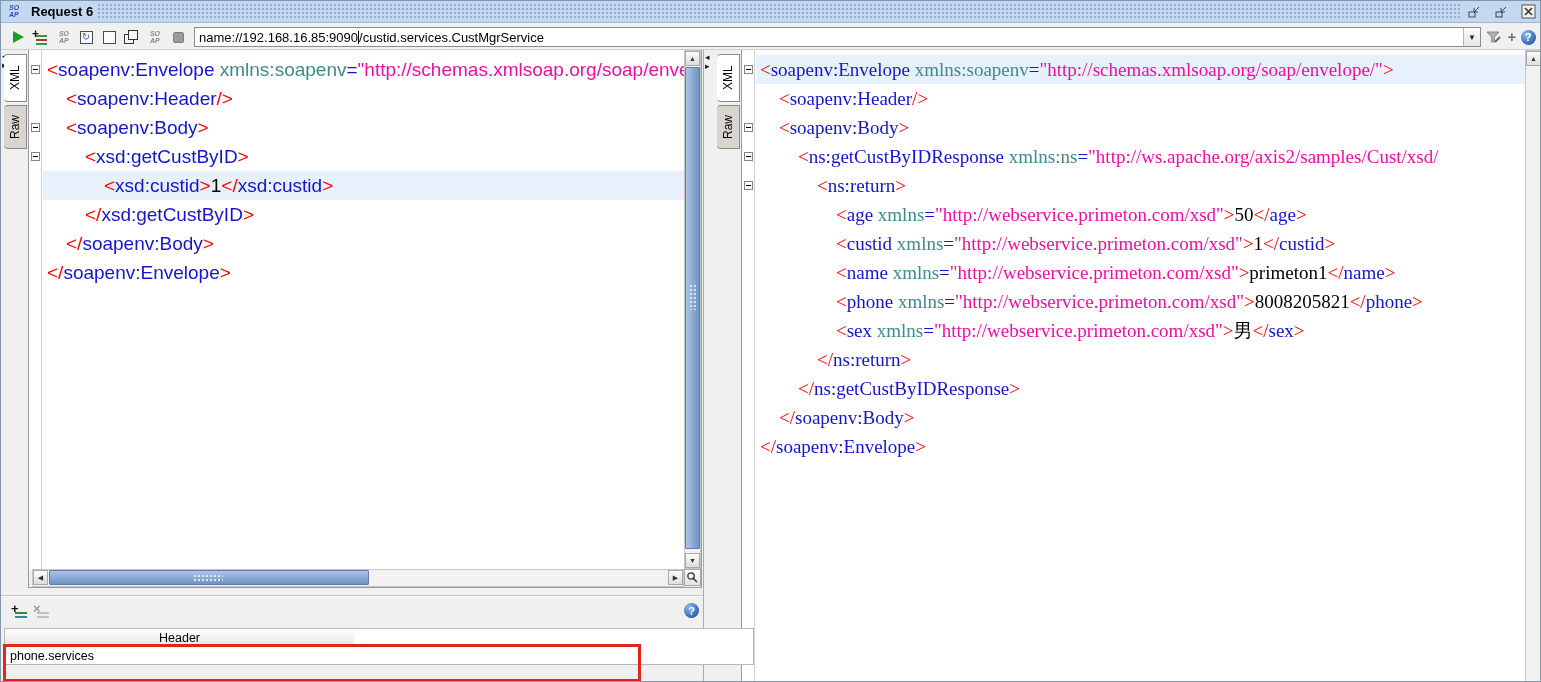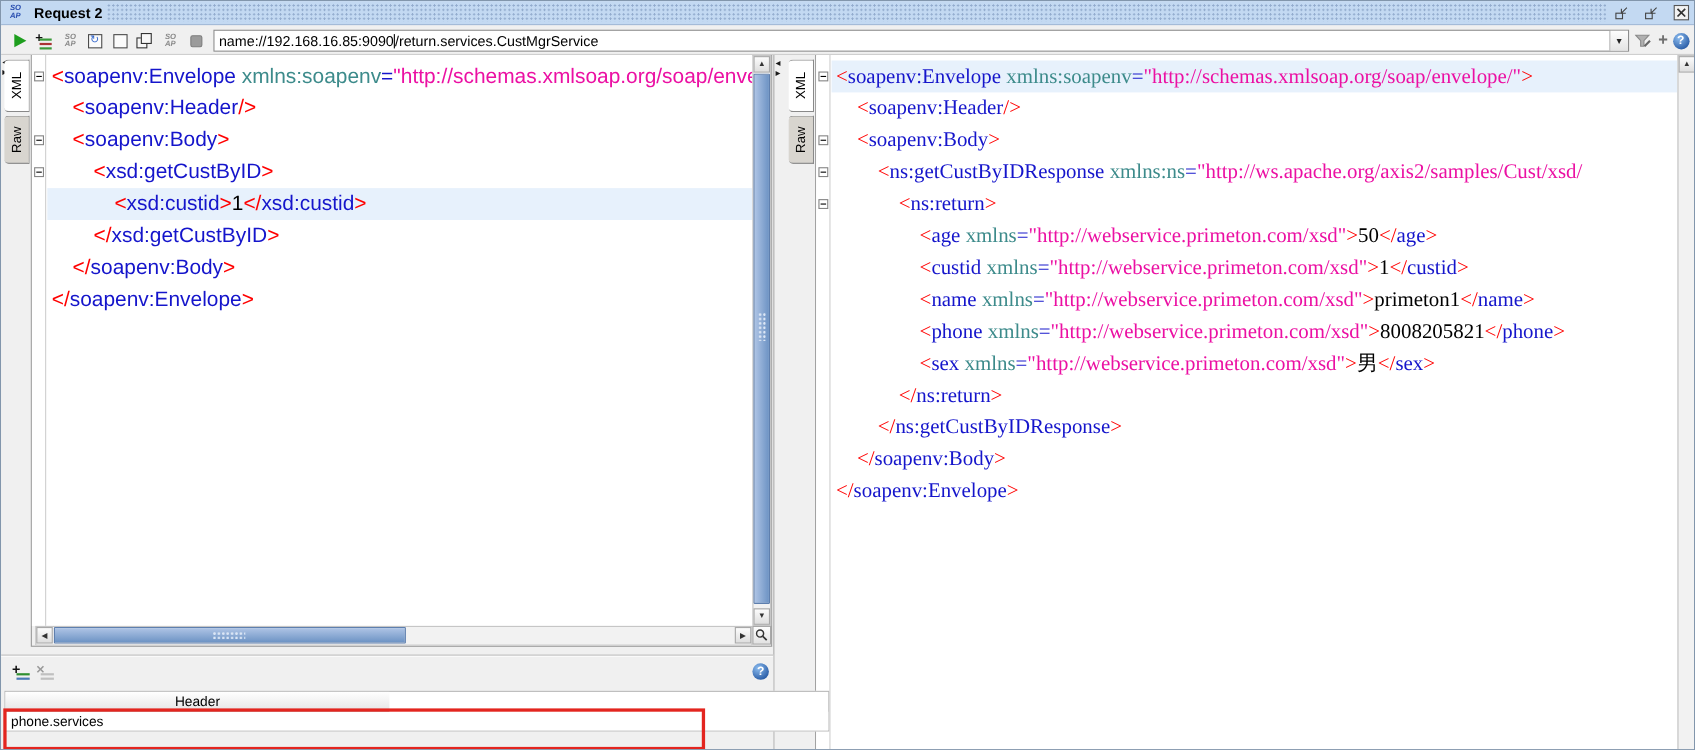--- a/index.html
+++ b/index.html
@@ -103,21 +103,21 @@
 </head>
 <body>
 
 <div class="window">
 
   <div class="titlebar">
     <span class="soapicon">
       <i>SO</i>
       <i>AP</i>
     </span>
-    <span class="title">Request 2</span>
+    <span class="title">Request 6</span>
     <span class="tpattern"></span>
     <span class="tbtn" style="left:1466px;">
       <svg width="16" height="16">
           <rect x="2" y="8" width="6" height="5" fill="none" stroke="#444"></rect>
           <path d="M12 3 L7 8 M7 8 h4 M7 8 v-4" stroke="#444" fill="none"></path>
         </svg>
     </span>
     <span class="tbtn" style="left:1493px;">
       <svg width="16" height="16">
           <rect x="2" y="8" width="6" height="5" fill="none" stroke="#444"></rect>
@@ -168,21 +168,21 @@
         <span class="soapmini">
           <i>SO</i>
           <i>AP</i>
         </span>
       </span>
     <span class="tb-btn" style="left:168px;">
         <span class="stopsq"></span>
       </span>
 
     <div class="urlcombo">
-      <span class="urltext"><span>name://192.168.16.85:9090</span><span class="caret"></span><span>/return.services.CustMgrService</span></span>
+      <span class="urltext"><span>name://192.168.16.85:9090</span><span class="caret"></span><span>/custid.services.CustMgrService</span></span>
       <span class="combo-btn">
           <span class="arr">▼</span>
         </span>
     </div>
 
     <span class="tb-btn" style="left:1484px;">
       <svg width="16" height="16">
           <path d="M1 3 h12 l-4.5 5 v5 h-3 v-5 z" fill="#b0b0b0" stroke="#8a8a8a"></path>
           <path d="M9 13 L14 8" stroke="#666" stroke-width="2"></path>
         </svg>

